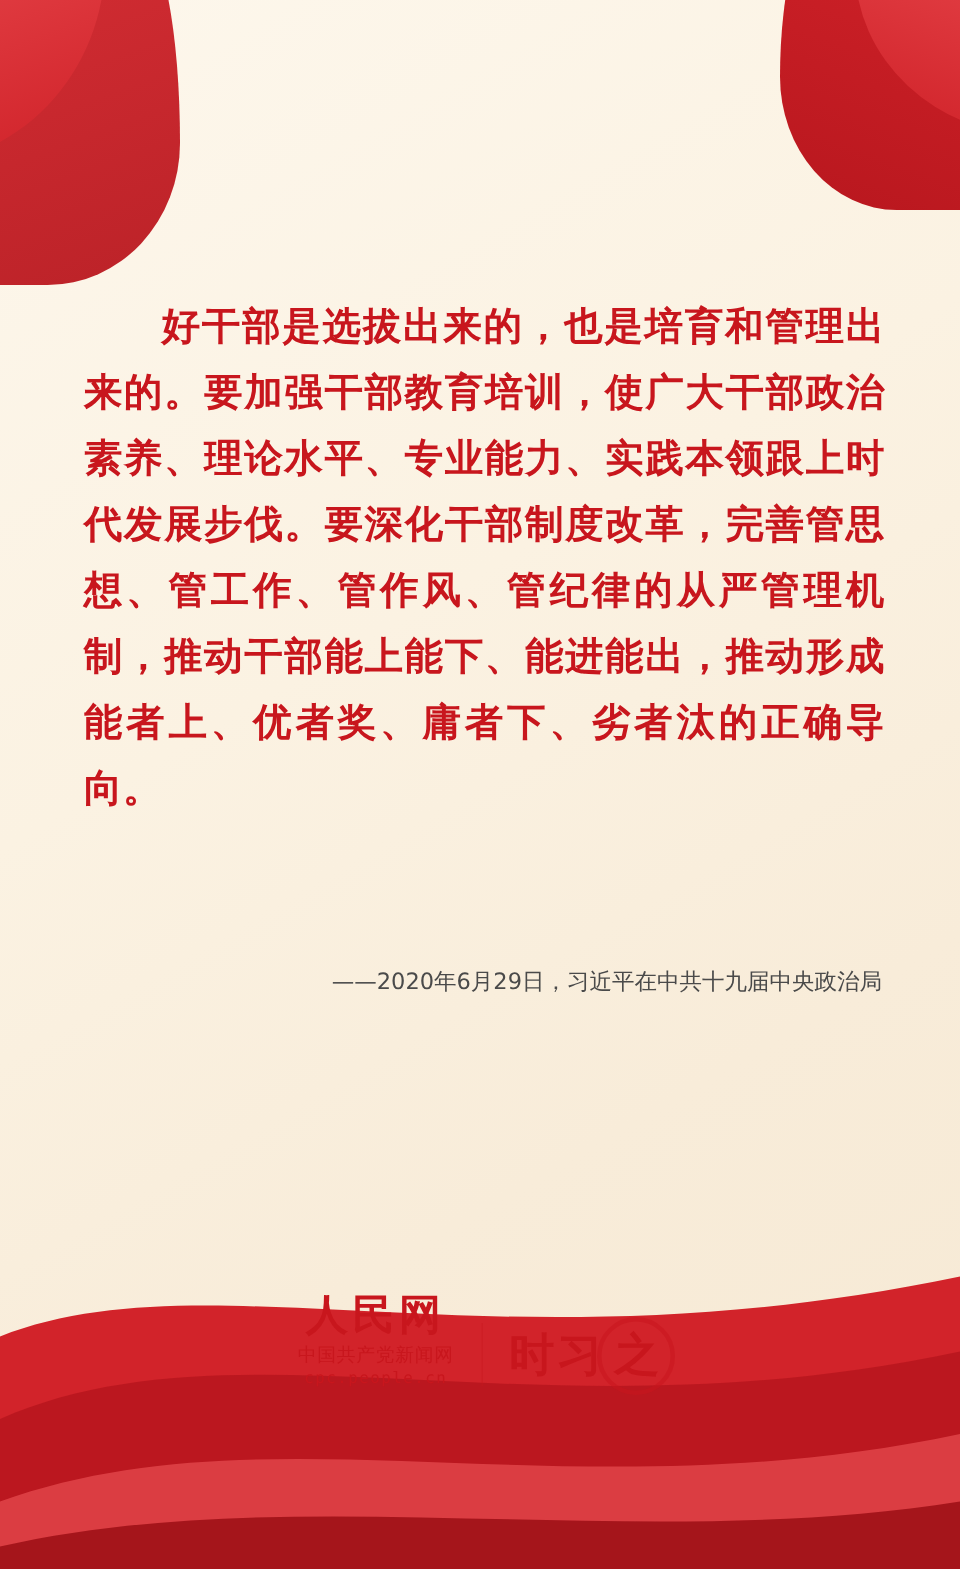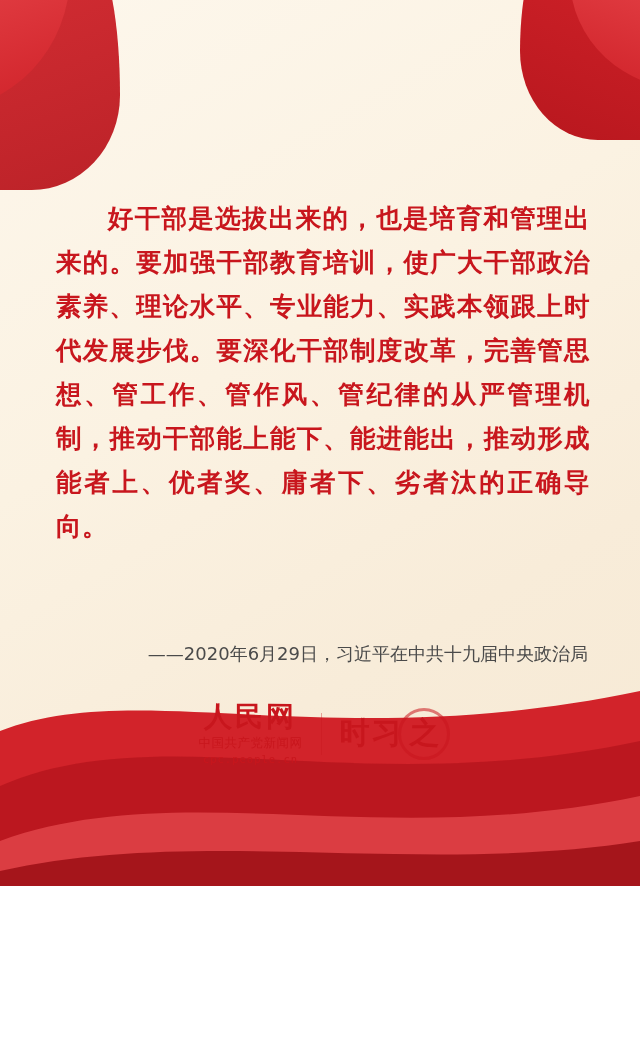--- a/index.html
+++ b/index.html
@@ -6,21 +6,21 @@
     margin: 0;
     padding: 0;
     background: #ffffff;
   }
   body {
     font-family: "Liberation Sans", "DejaVu Sans", sans-serif;
   }
   .poster {
     position: relative;
     width: 640px;
-    height: 886px;
+    height: 1046px;
     overflow: hidden;
     background: linear-gradient(150deg, #fdf7ec 0%, #fbf2e2 40%, #f8ecd9 70%, #f6e9d4 100%);
   }
   
   .ribbon-left {
     position: absolute;
     left: -30px;
     top: -40px;
     width: 150px;
     height: 230px;
@@ -84,35 +84,35 @@
   }
   .quote .indent { display: inline-block; width: 2em; }
 
   .attribution {
     position: absolute;
     right: 52px;
     top: 640px;
     width: 460px;
     text-align: right;
     color: #4a4a4a;
-    font-size: 18px;
+    font-size: 15px;
     line-height: 28px;
     font-family: "DejaVu Sans", "Liberation Sans", sans-serif;
   }
   .attribution .line2 { display: block; }
 
   
   .logo-row {
     position: absolute;
     left: 0;
     right: 0;
     bottom: 122px;
     display: flex;
     justify-content: center;
-    align-items: center;
+    align-items: flex-end;
     gap: 18px;
   }
   .people-logo {
     text-align: center;
     line-height: 1;
   }
   .people-logo .cn {
     color: #c8161d;
     font-size: 28px;
     font-weight: 700;

